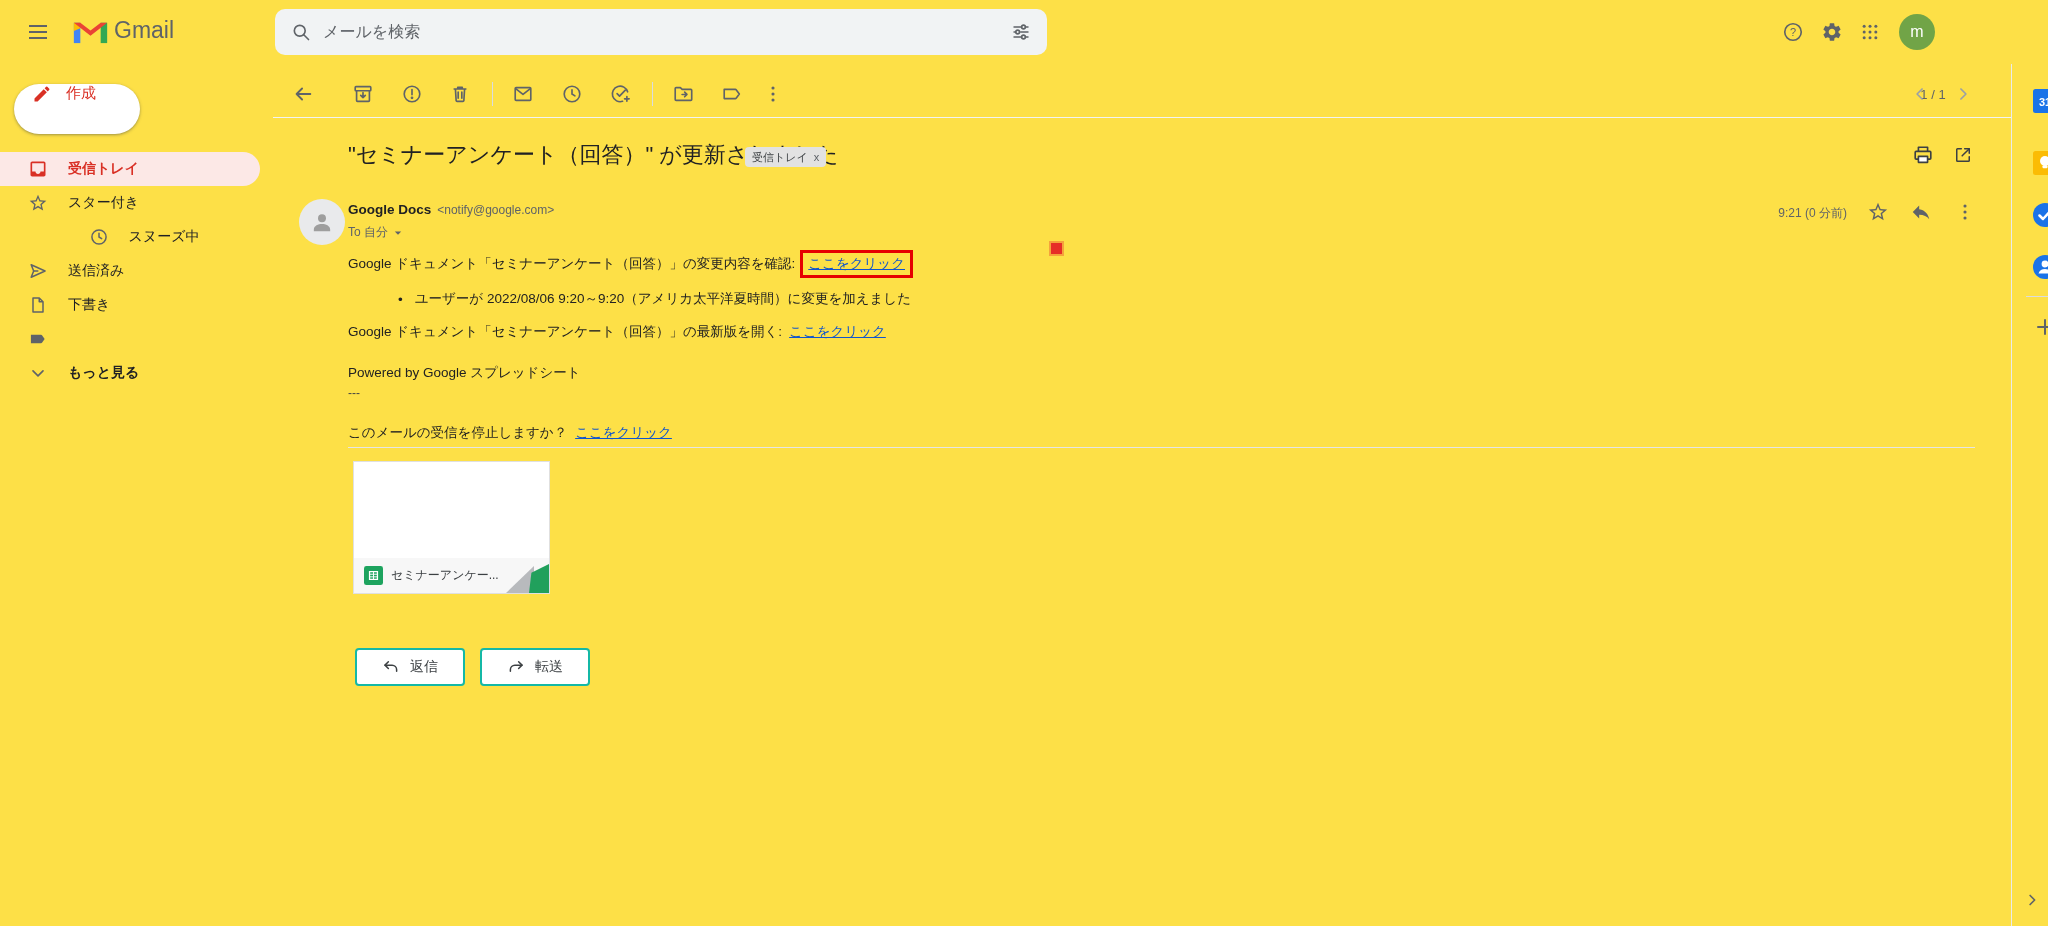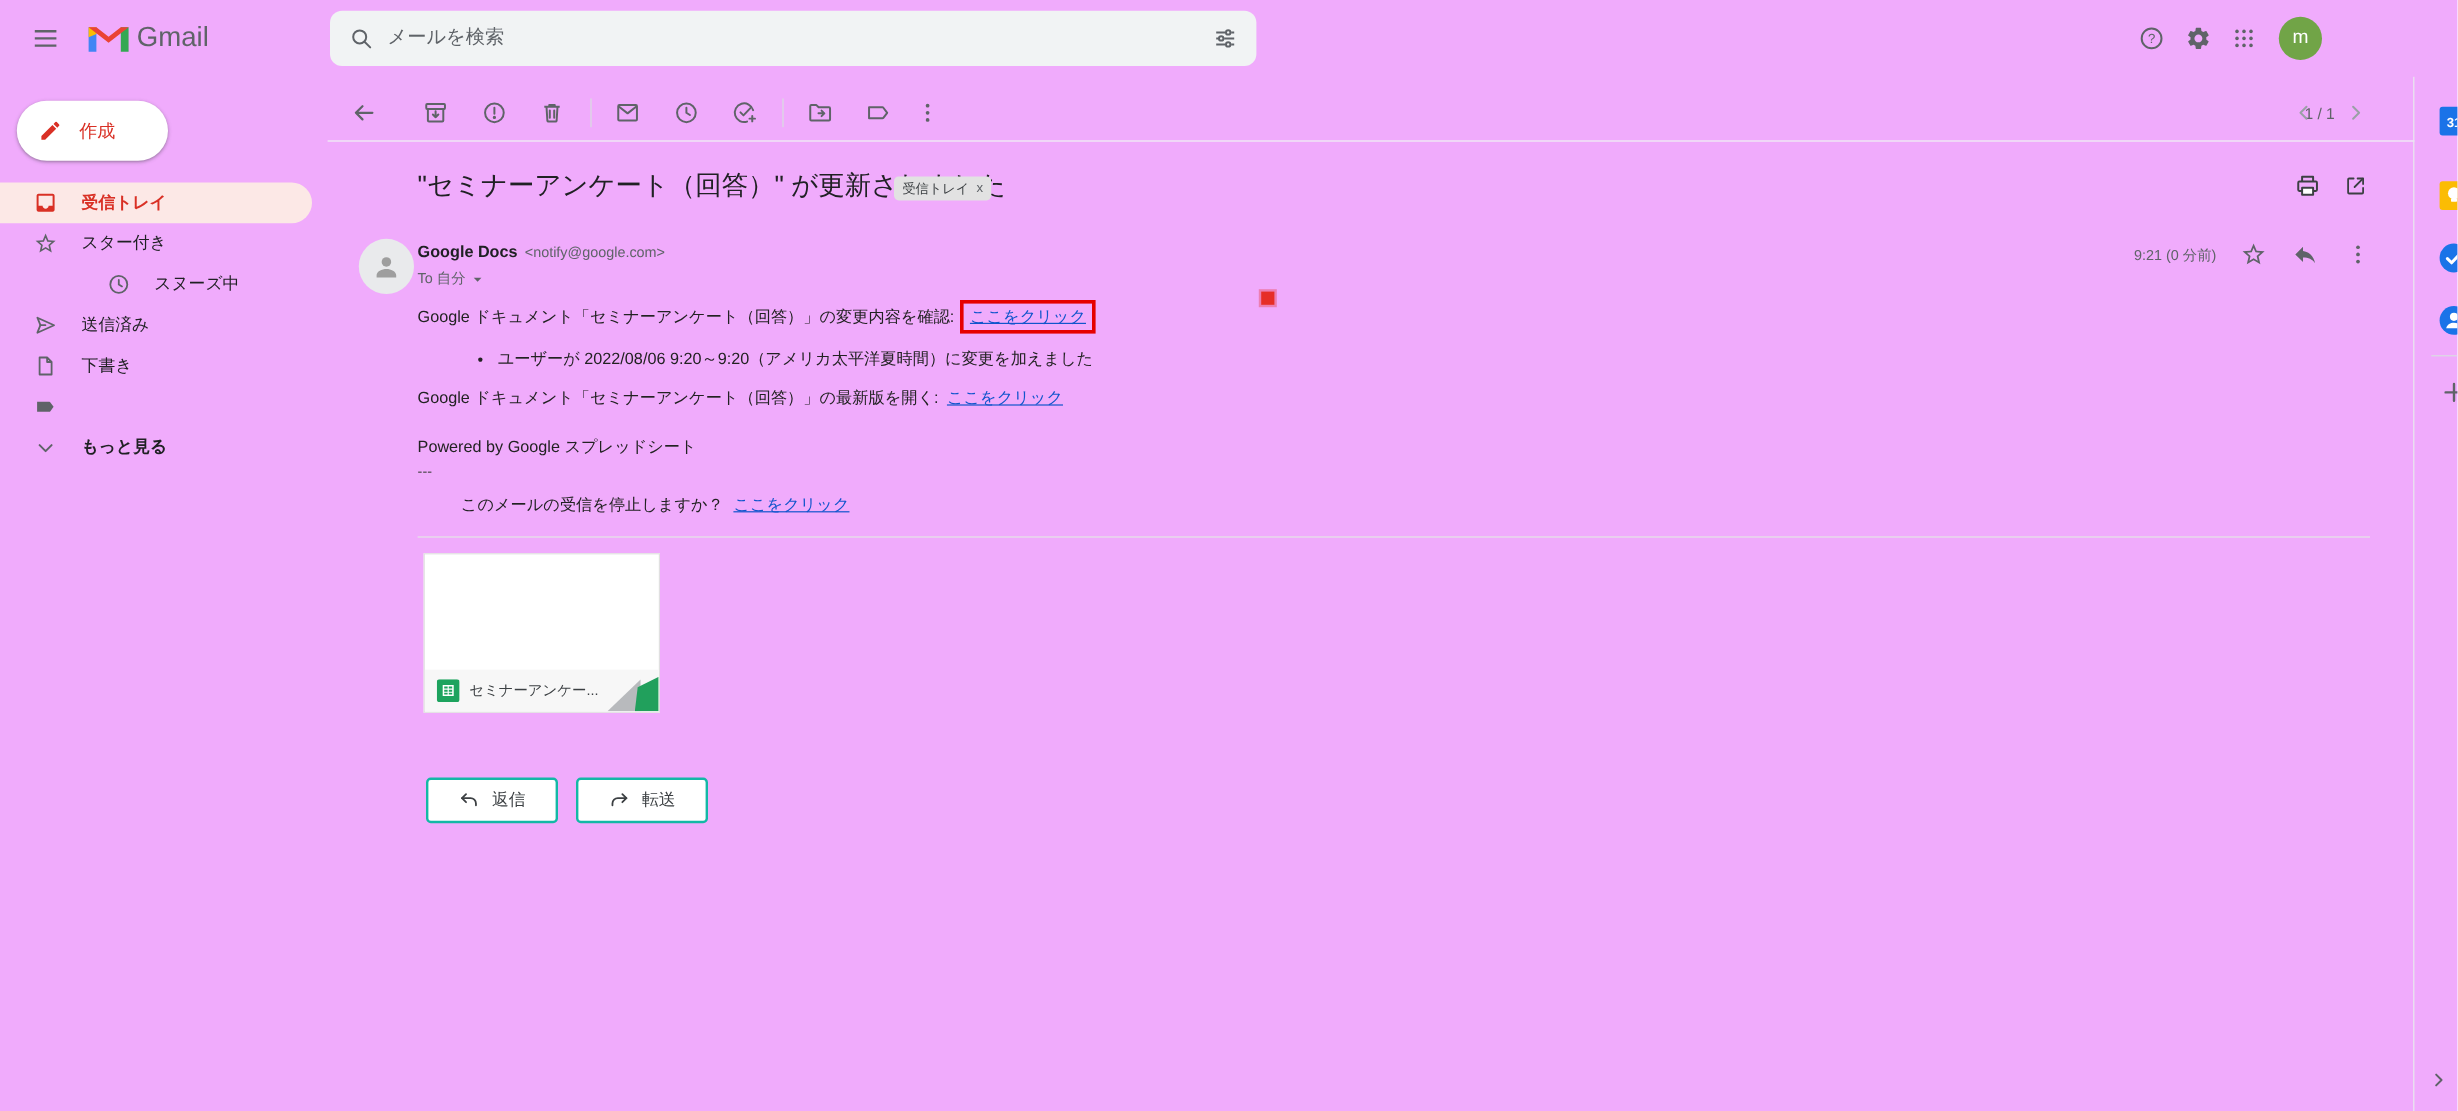--- a/index.html
+++ b/index.html
@@ -1,35 +1,35 @@
 <!DOCTYPE html>
 <html><head>
 <meta charset="utf-8">
 <style>
   html,body{margin:0;padding:0;background:#fff;}
-  #app{position:relative;width:2048px;height:926px;background:#f0abfc;overflow:hidden;
+  #app{position:relative;width:2048px;height:926px;background:#fde047;overflow:hidden;
        font-family:"Liberation Sans","DejaVu Sans",sans-serif;color:#202124;}
   .abs{position:absolute;}
   .ibtn{position:absolute;width:40px;height:40px;border:0;background:transparent;border-radius:50%;
         display:flex;align-items:center;justify-content:center;padding:0;cursor:pointer;}
   svg{display:block;}
   
   .logo-text{position:absolute;left:114px;top:17px;font-size:23px;color:#5f6368;}
   .searchbar{position:absolute;left:275px;top:9px;width:772px;height:46px;background:#f1f3f4;
              border-radius:10px;display:flex;align-items:center;padding:0 6px;box-sizing:border-box;}
   .searchbar .sbtn{position:static;flex:0 0 40px;}
   .searchbar input{flex:1;border:0;background:transparent;outline:none;font-size:16px;color:#202124;
                    font-family:inherit;}
   .searchbar input::placeholder{color:#5f6368;}
   .avatar-top{position:absolute;left:1899px;top:14px;width:36px;height:36px;border-radius:50%;
               background:#71a447;color:#fff;font-size:16px;display:flex;align-items:center;
               justify-content:center;border:0;cursor:pointer;}
   
   .compose{position:absolute;left:14px;top:84px;width:126px;height:50px;border-radius:25px;background:#fff;
-           border:0;display:flex;align-items:center;gap:14px;padding:0 0 0 18px;cursor:pointer;
+           border:0;display:flex;align-items:flex-start;gap:14px;padding:0 0 0 18px;cursor:pointer;
            box-shadow:0 1px 2px rgba(60,64,67,.3),0 1px 3px 1px rgba(60,64,67,.15);}
   .compose span{font-size:15px;color:#d93025;font-weight:500;}
   .nav-item{position:absolute;left:0;width:260px;height:34px;display:flex;align-items:center;gap:20px;
             padding-left:28px;box-sizing:border-box;font-size:14px;color:#202124;cursor:pointer;
             border-radius:0 17px 17px 0;}
   .nav-item.active{background:#fce8e6;color:#d93025;font-weight:bold;}
   
   .tb-divider{position:absolute;top:82px;width:1px;height:24px;background:#dadce0;}
   .toolbar-underline{position:absolute;left:273px;top:117px;width:1739px;height:1px;background:#f1f3f4;}
   .pagination{position:absolute;left:1903px;top:87px;width:60px;text-align:center;font-size:13px;color:#5f6368;}
@@ -406,21 +406,21 @@
     <span>Google ドキュメント「セミナーアンケート（回答）」の最新版を開く:</span>
     <a class="lnk">ここをクリック</a>
   </div>
 
   <div class="bodyline" style="left:348px;top:364px;">
     <span>Powered by Google スプレッドシート</span>
   </div>
   <div class="bodyline" style="left:348px;top:386px;font-size:12px;color:#444;">
     <span>---</span>
   </div>
-  <div class="bodyline" style="left:348px;top:412px;gap:8px;margin-left:36px;">
+  <div class="bodyline" style="left:348px;top:424px;gap:8px;">
     <span>このメールの受信を停止しますか？</span>
     <a class="lnk">ここをクリック</a>
   </div>
 
   <div class="msg-divider"></div>
 
   <div class="att-card">
     <div class="att-bar">
       <span>
         <svg width="19" height="19" viewBox="0 0 24 24">

